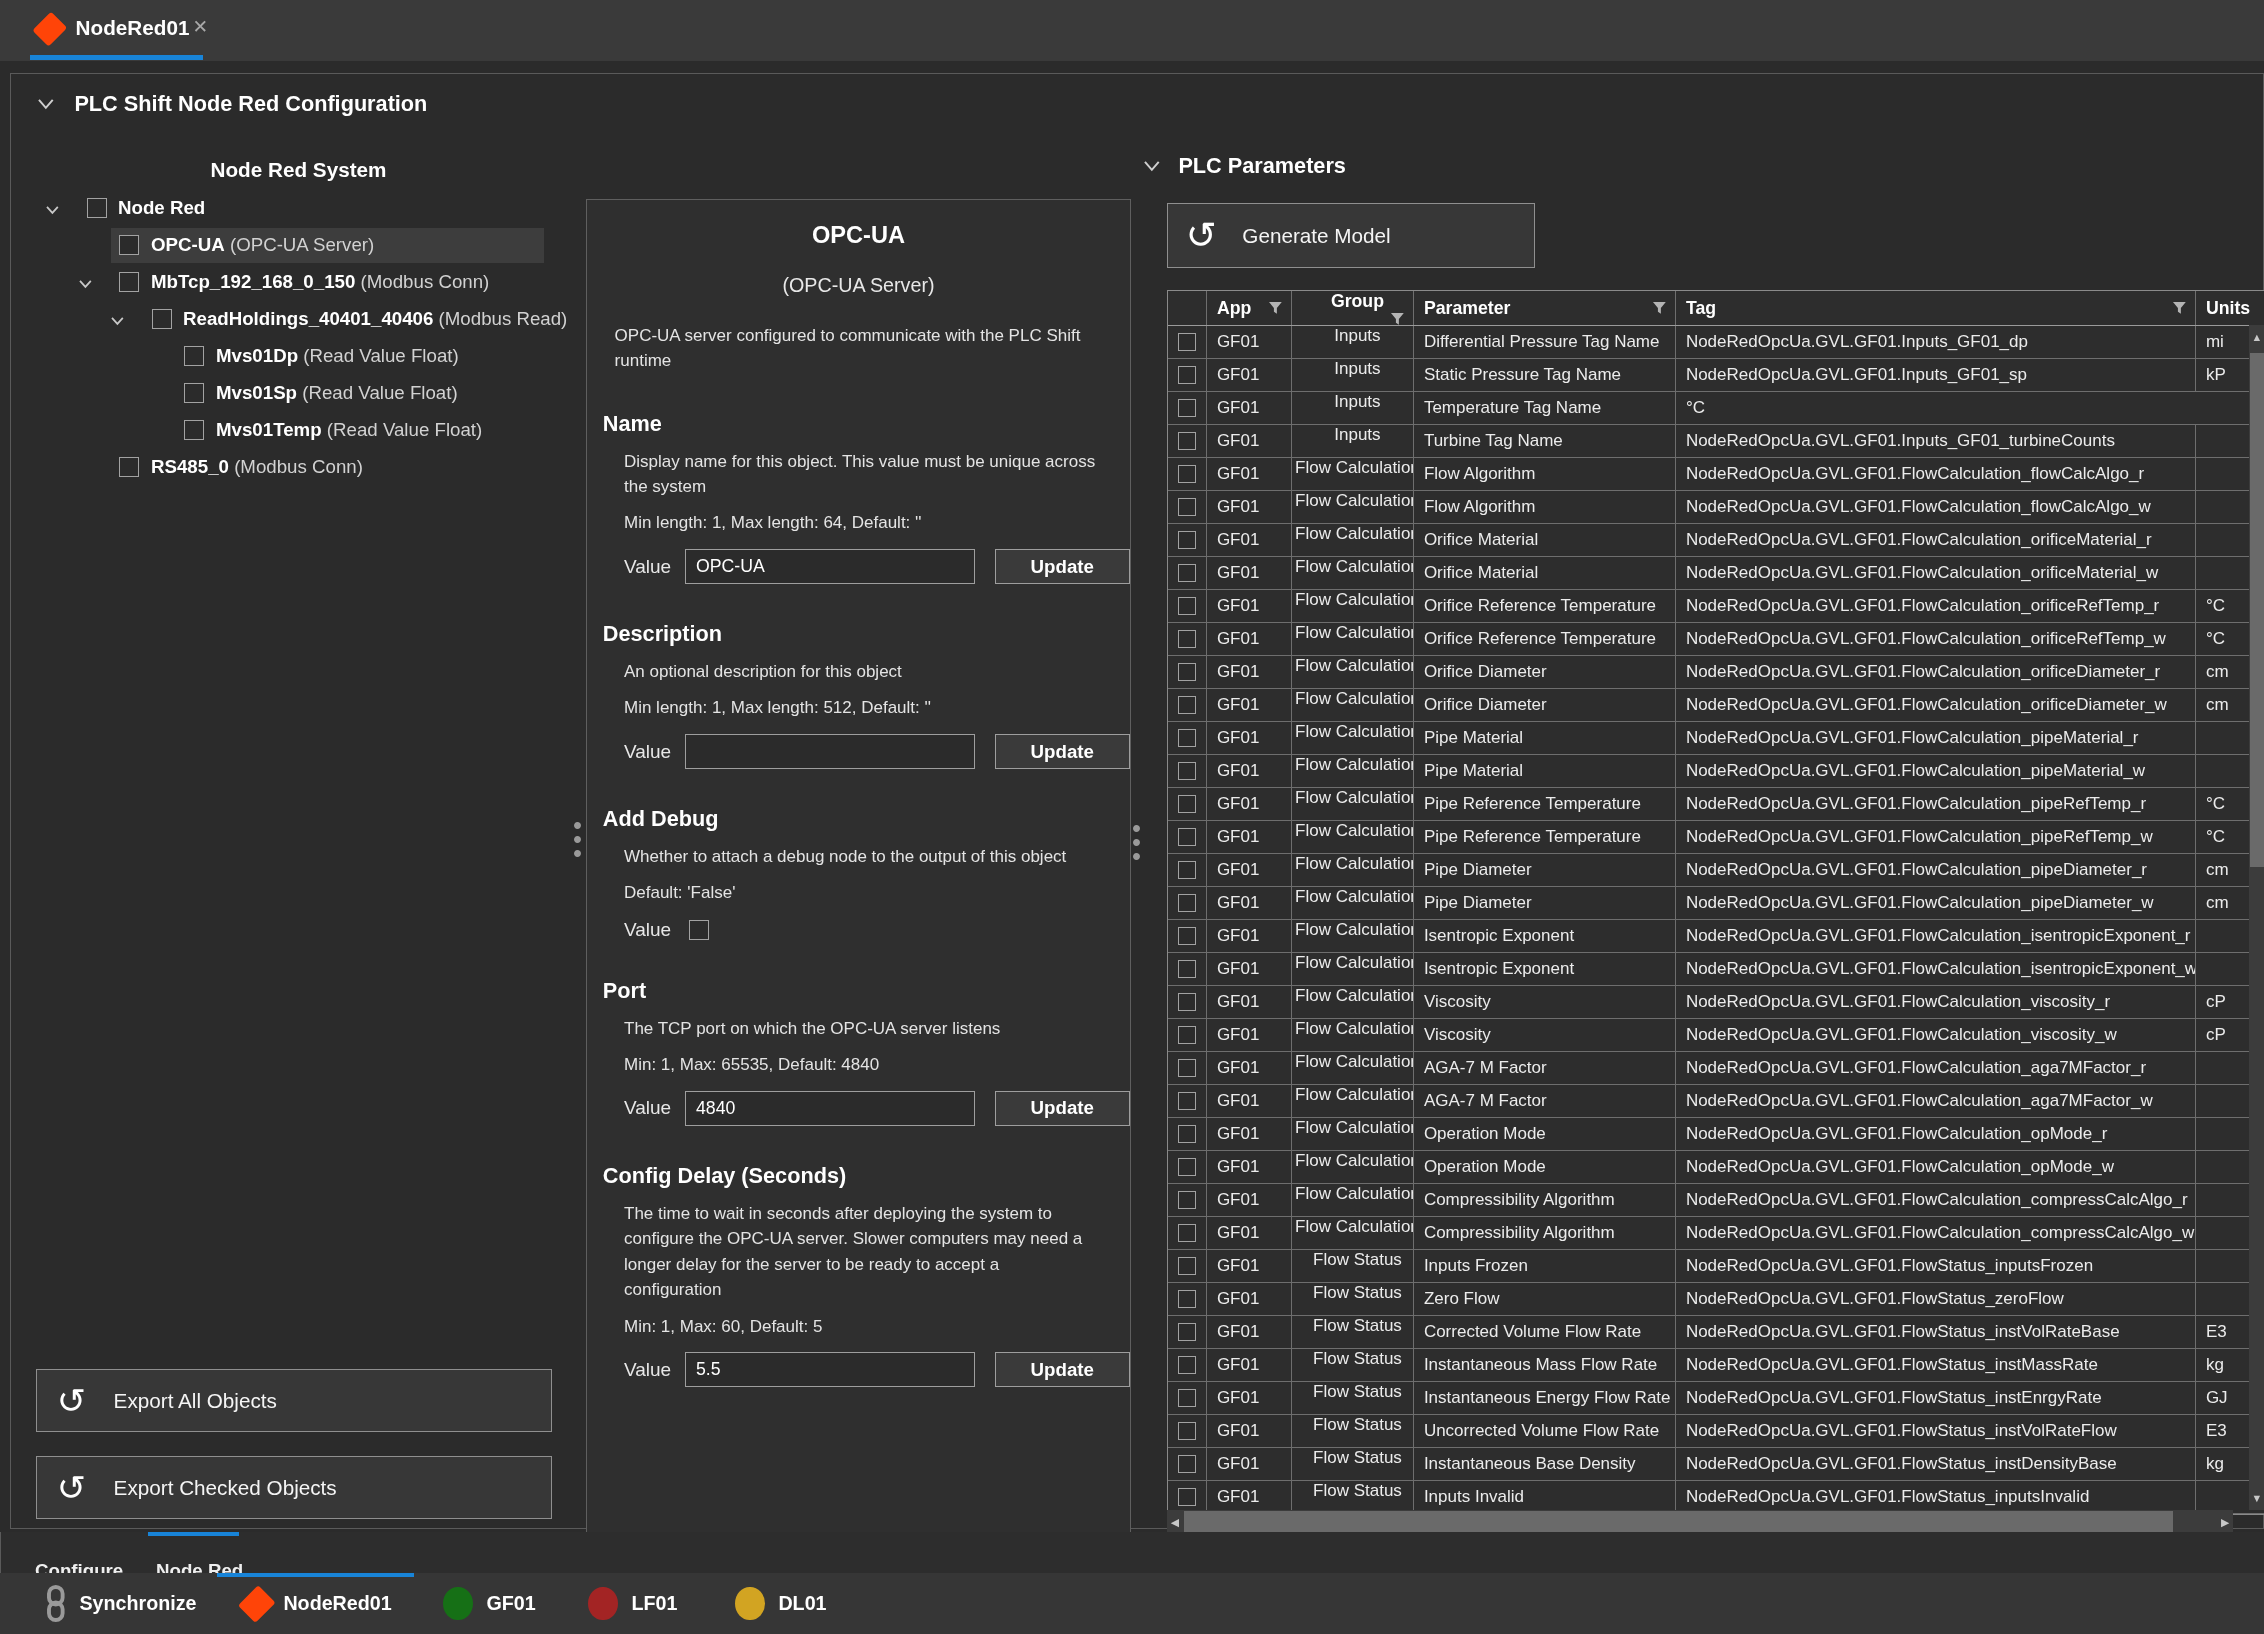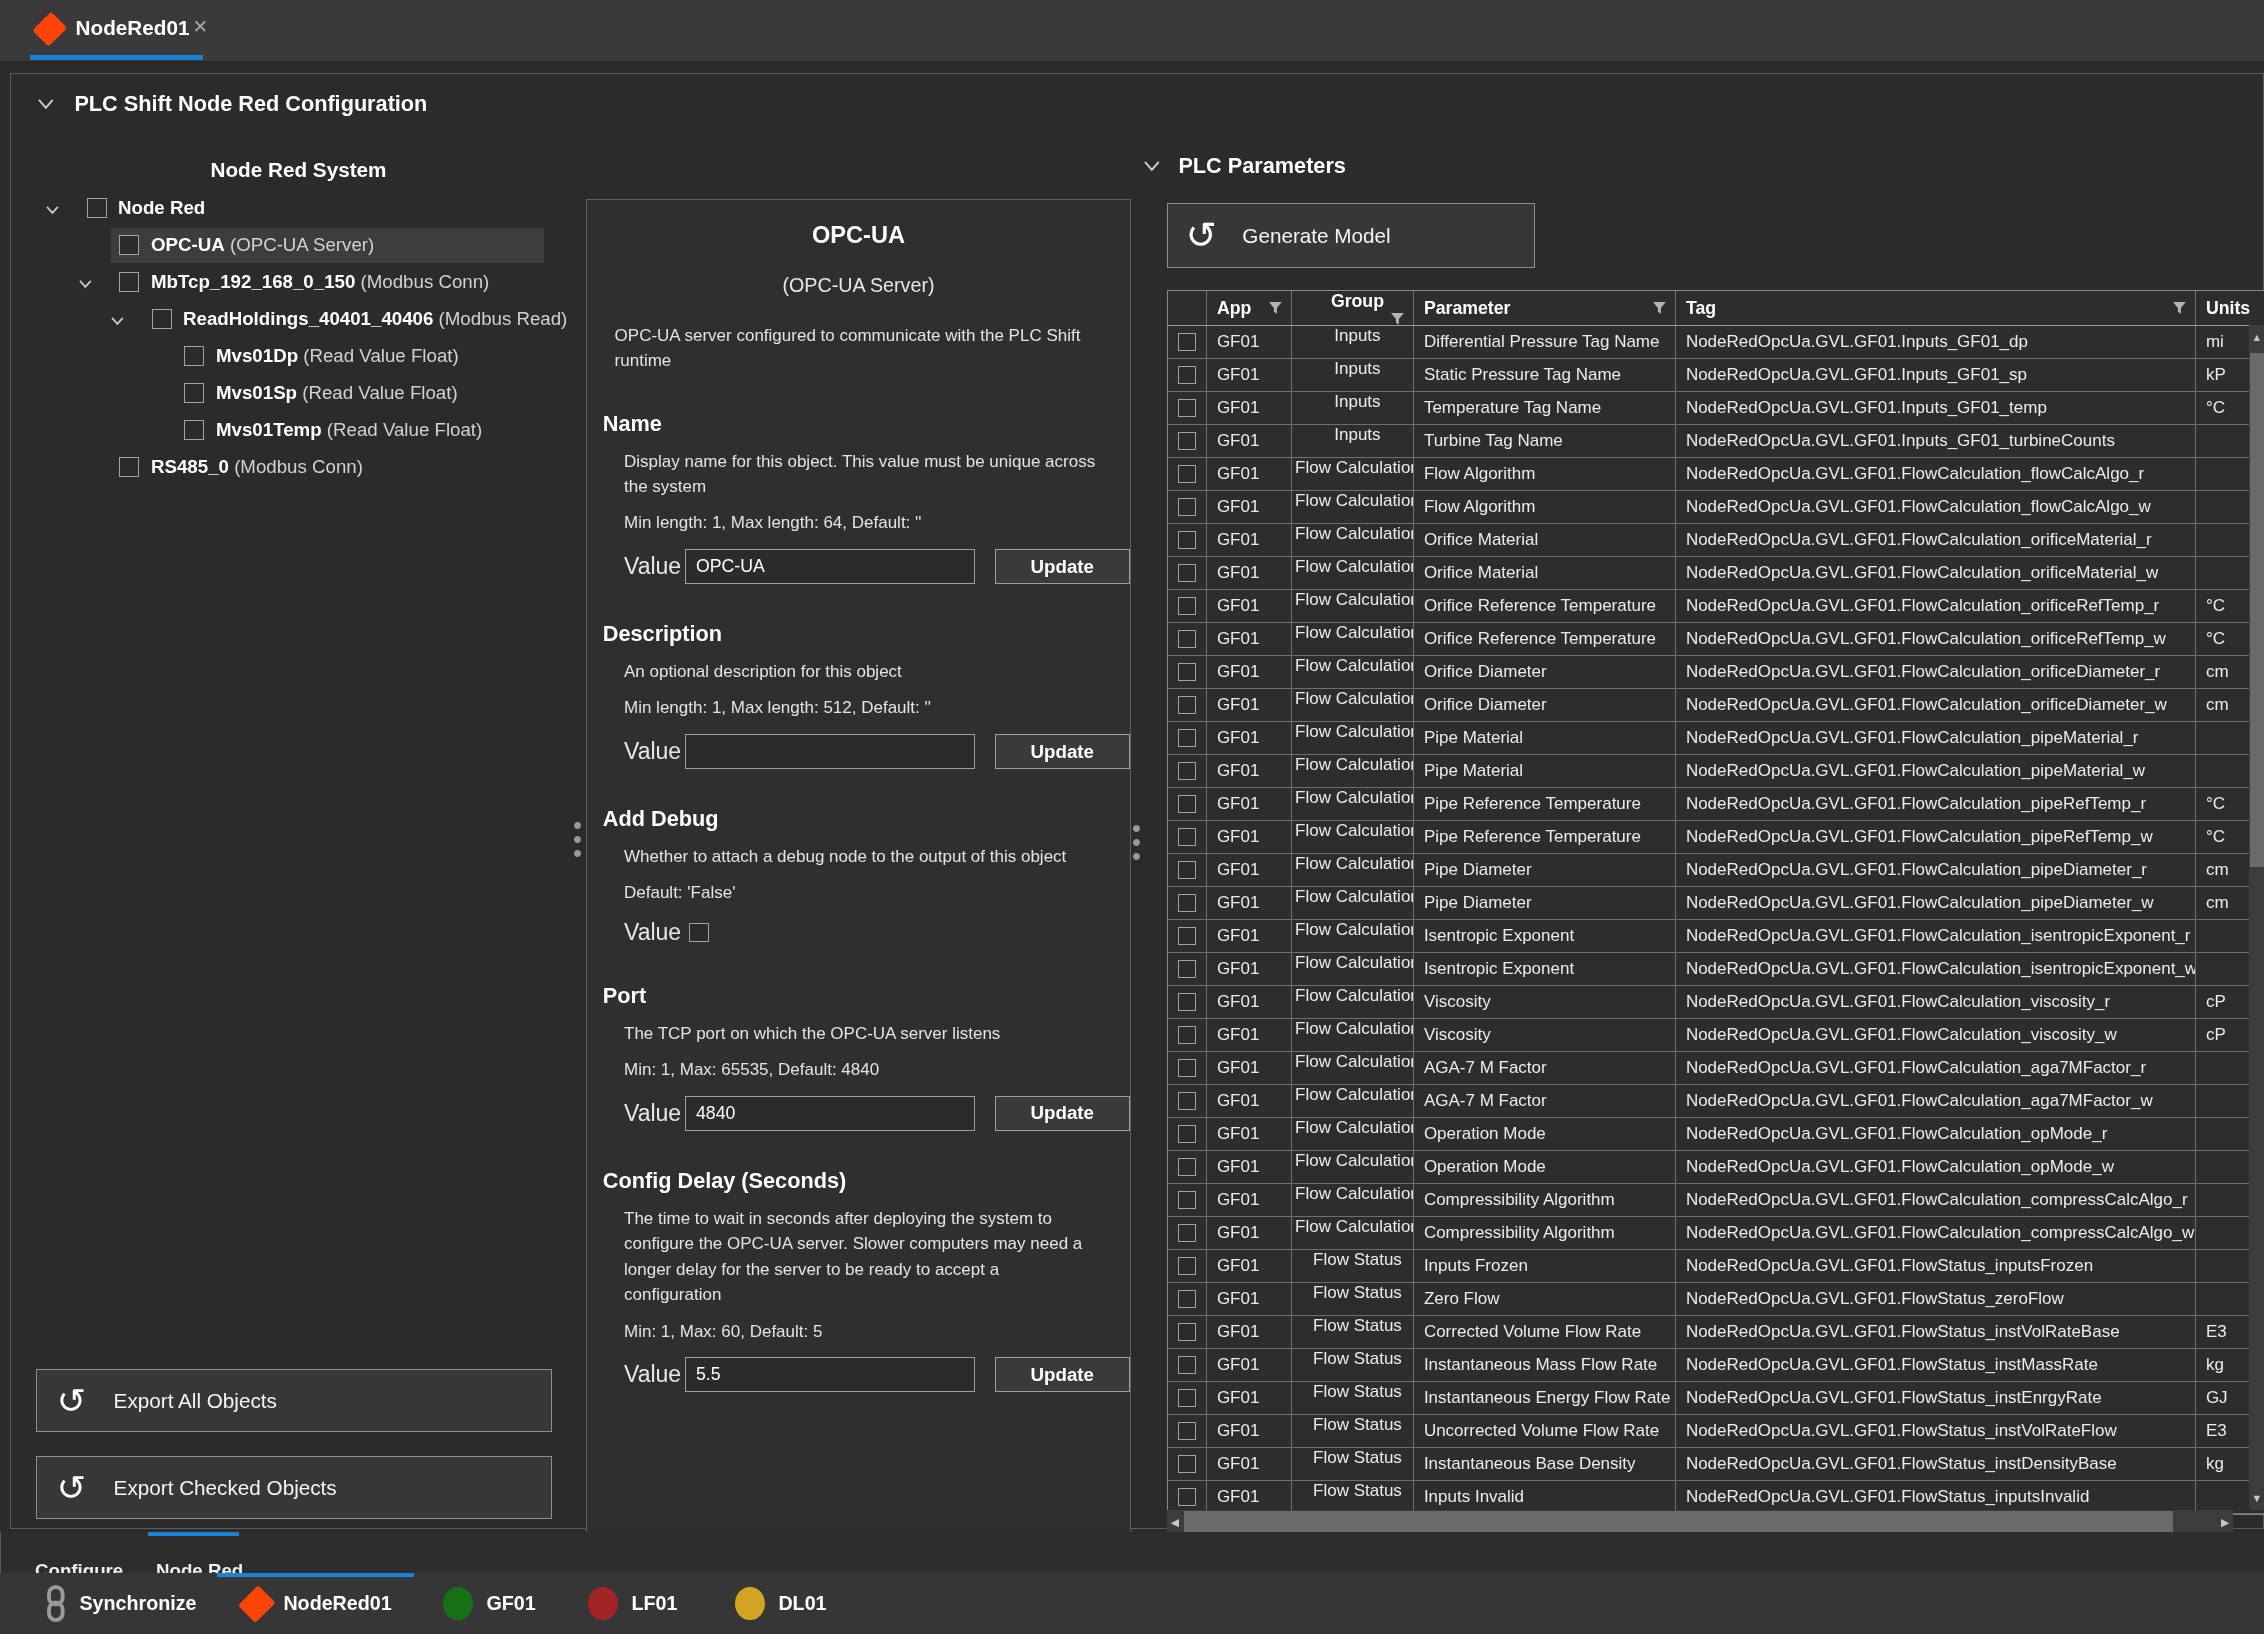--- a/index.html
+++ b/index.html
@@ -58,21 +58,21 @@
     background:#2f2f2f; border:1px solid #5f5f5f; overflow:hidden;
   }
   .dp-title { margin-top:21.7px; text-align:center; font-size:23.6px; font-weight:bold; color:#fff; }
   .dp-subtitle { margin-top:25.6px; text-align:center; font-size:19.7px; color:#e8e8e8; }
   .dp-desc { margin:25.6px 27.6px 0 27.6px; font-size:17px; line-height:1.5; color:#e4e4e4; }
   .dsec { margin-top:37px; }
   .dsec-h { margin-left:15.8px; font-size:21.7px; font-weight:bold; color:#fff; }
   .dsec-d { margin:11.8px 29.6px 0 37px; font-size:17px; line-height:1.5; color:#e4e4e4; }
   .dsec-c { margin:13.8px 29.6px 0 37px; font-size:17px; color:#e4e4e4; }
   .dsec-v { margin:15.8px 0 0 37px; display:flex; align-items:center; }
-  .vlabel { width:65px; font-size:23px; color:#e8e8e8; }
+  .vlabel { width:65px; font-size:19px; color:#e8e8e8; }
   .vinput {
     width:307px; height:35px; background:#2b2b2b; border:1px solid #9e9e9e;
     color:#fff; font-size:17.7px; font-family:"Liberation Sans", sans-serif; padding:0 9.9px; outline:none;
   }
   .update-btn {
     margin-left:19.7px; width:144px; height:35px; background:#3a3a3a; border:1px solid #9e9e9e;
     color:#fff; font-size:18.7px; font-weight:bold; font-family:"Liberation Sans", sans-serif; cursor:default;
   }
 
   
@@ -329,21 +329,20 @@
           <div class="pcell c4">NodeRedOpcUa.GVL.GF01.Inputs_GF01_sp</div>
           <div class="pcell c5">kP</div>
         </div>
         <div class="prow">
           <div class="pcell c0">
             <span class="cb small"></span>
           </div>
           <div class="pcell c1">GF01</div>
           <div class="pcell c2">Inputs</div>
           <div class="pcell c3">Temperature Tag Name</div>
-          <div class="pcell c4">NodeRedOpcUa.GVL.GF01.Inputs_GF01_temp</div>
           <div class="pcell c5">°C</div>
         </div>
         <div class="prow">
           <div class="pcell c0">
             <span class="cb small"></span>
           </div>
           <div class="pcell c1">GF01</div>
           <div class="pcell c2">Inputs</div>
           <div class="pcell c3">Turbine Tag Name</div>
           <div class="pcell c4">NodeRedOpcUa.GVL.GF01.Inputs_GF01_turbineCounts</div>

